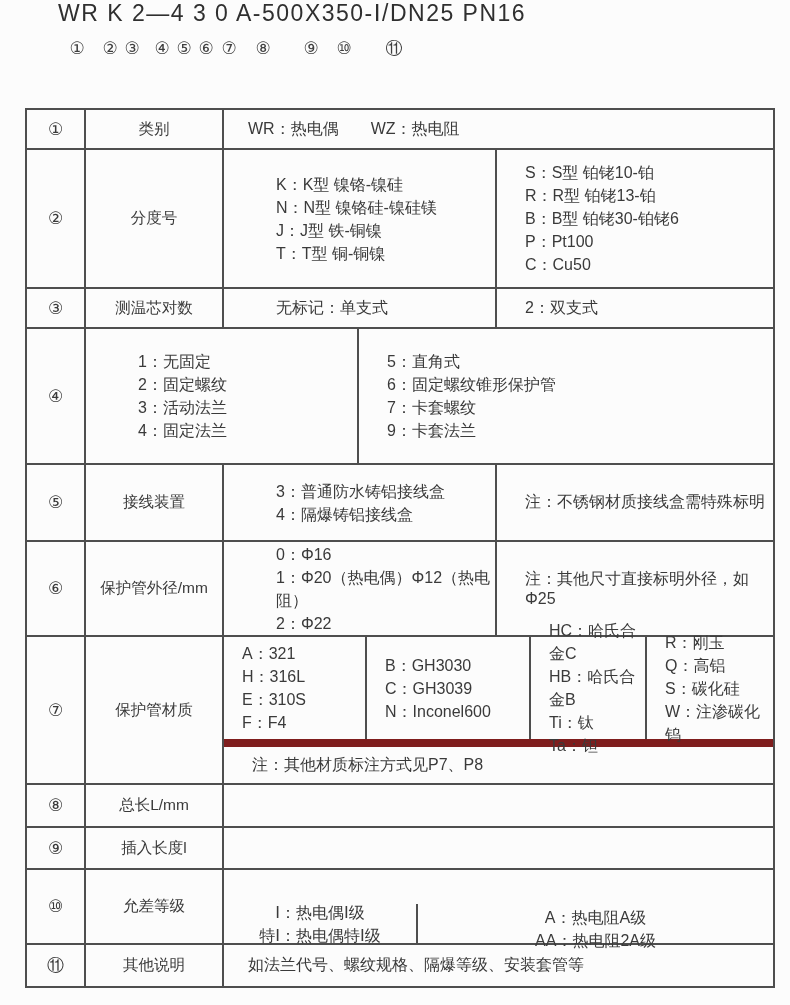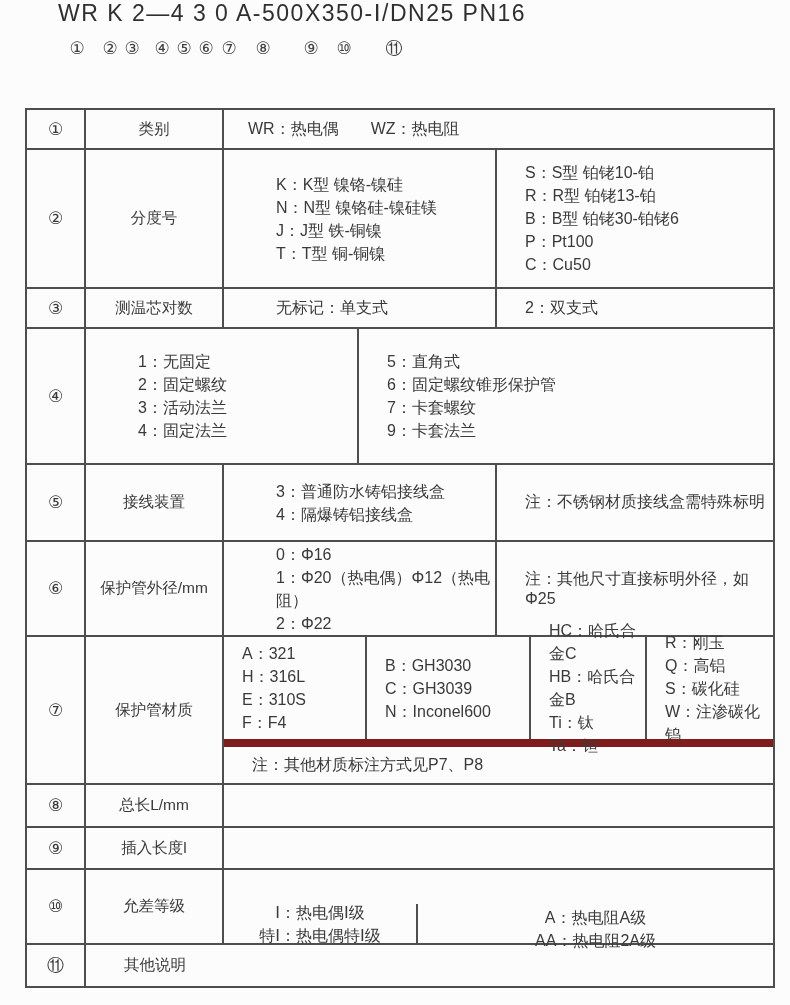--- a/index.html
+++ b/index.html
@@ -202,16 +202,17 @@
         </div>
       <div class="cell c-ctr t3">
           <div class="ln">A：热电阻A级</div>
           <div class="ln">AA：热电阻2A级</div>
         </div>
     </div>
 
     <div class="trow">
       <div class="cell c-num">⑪</div>
       <div class="cell c-label">其他说明</div>
+      <div class="cell c-content">如法兰代号、螺纹规格、隔爆等级、安装套管等</div>
     </div>
 
   </div>
 </div>
 
 </body></html>

